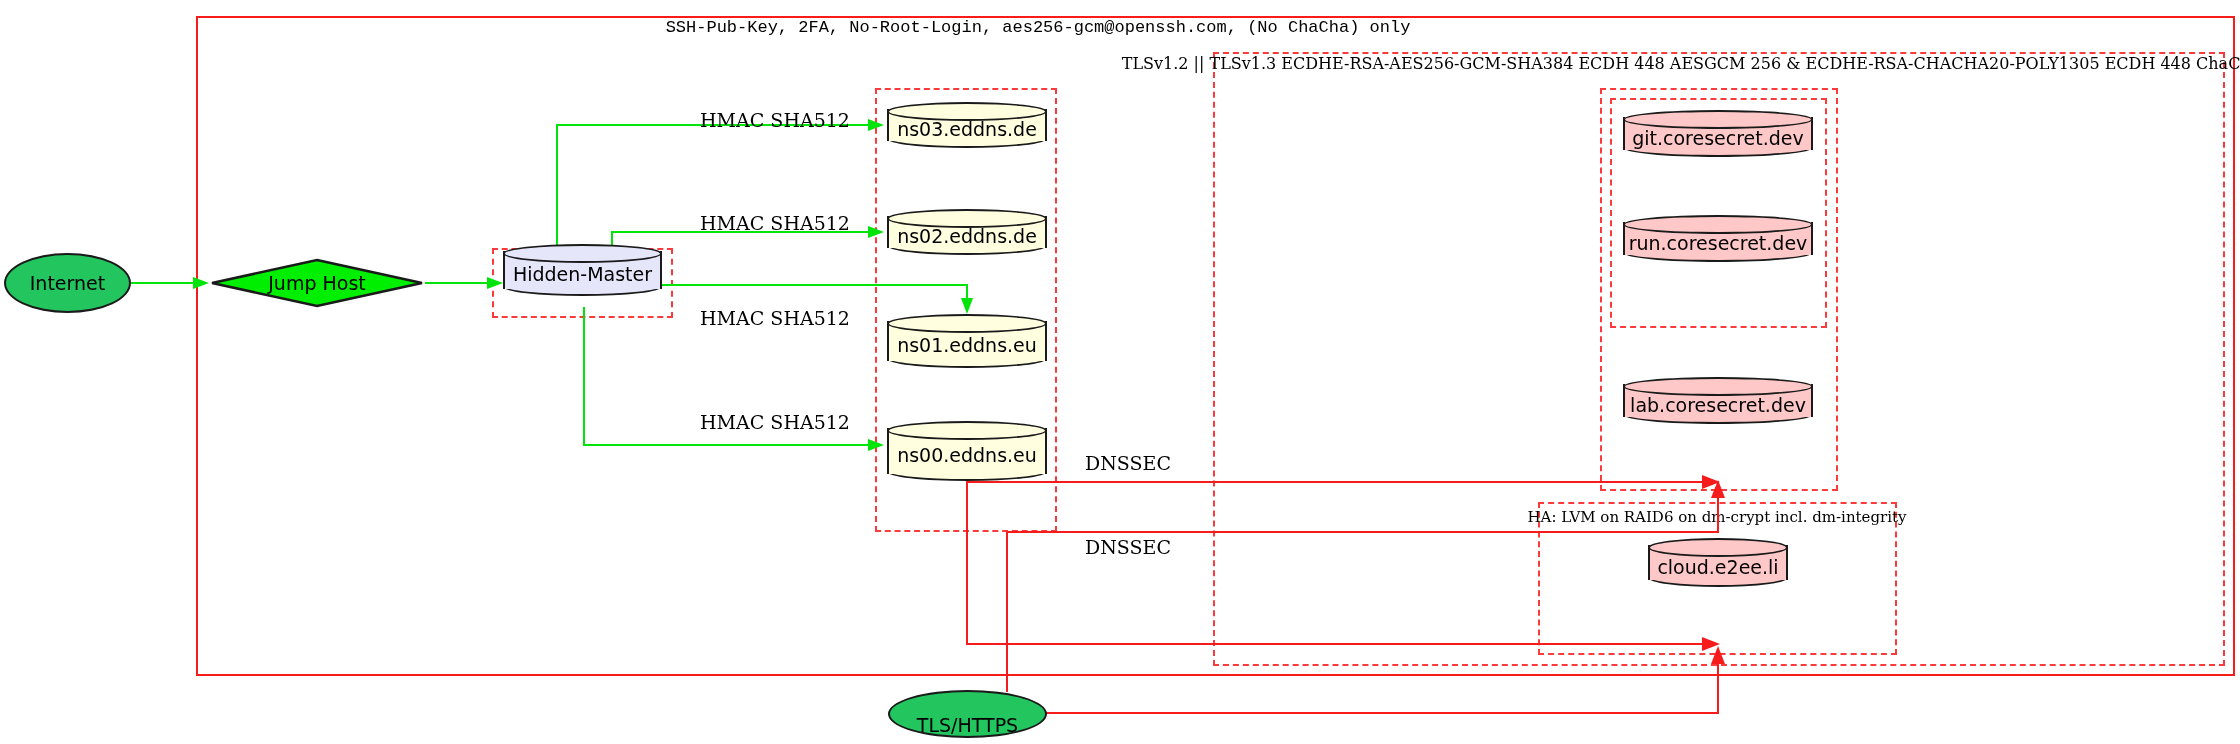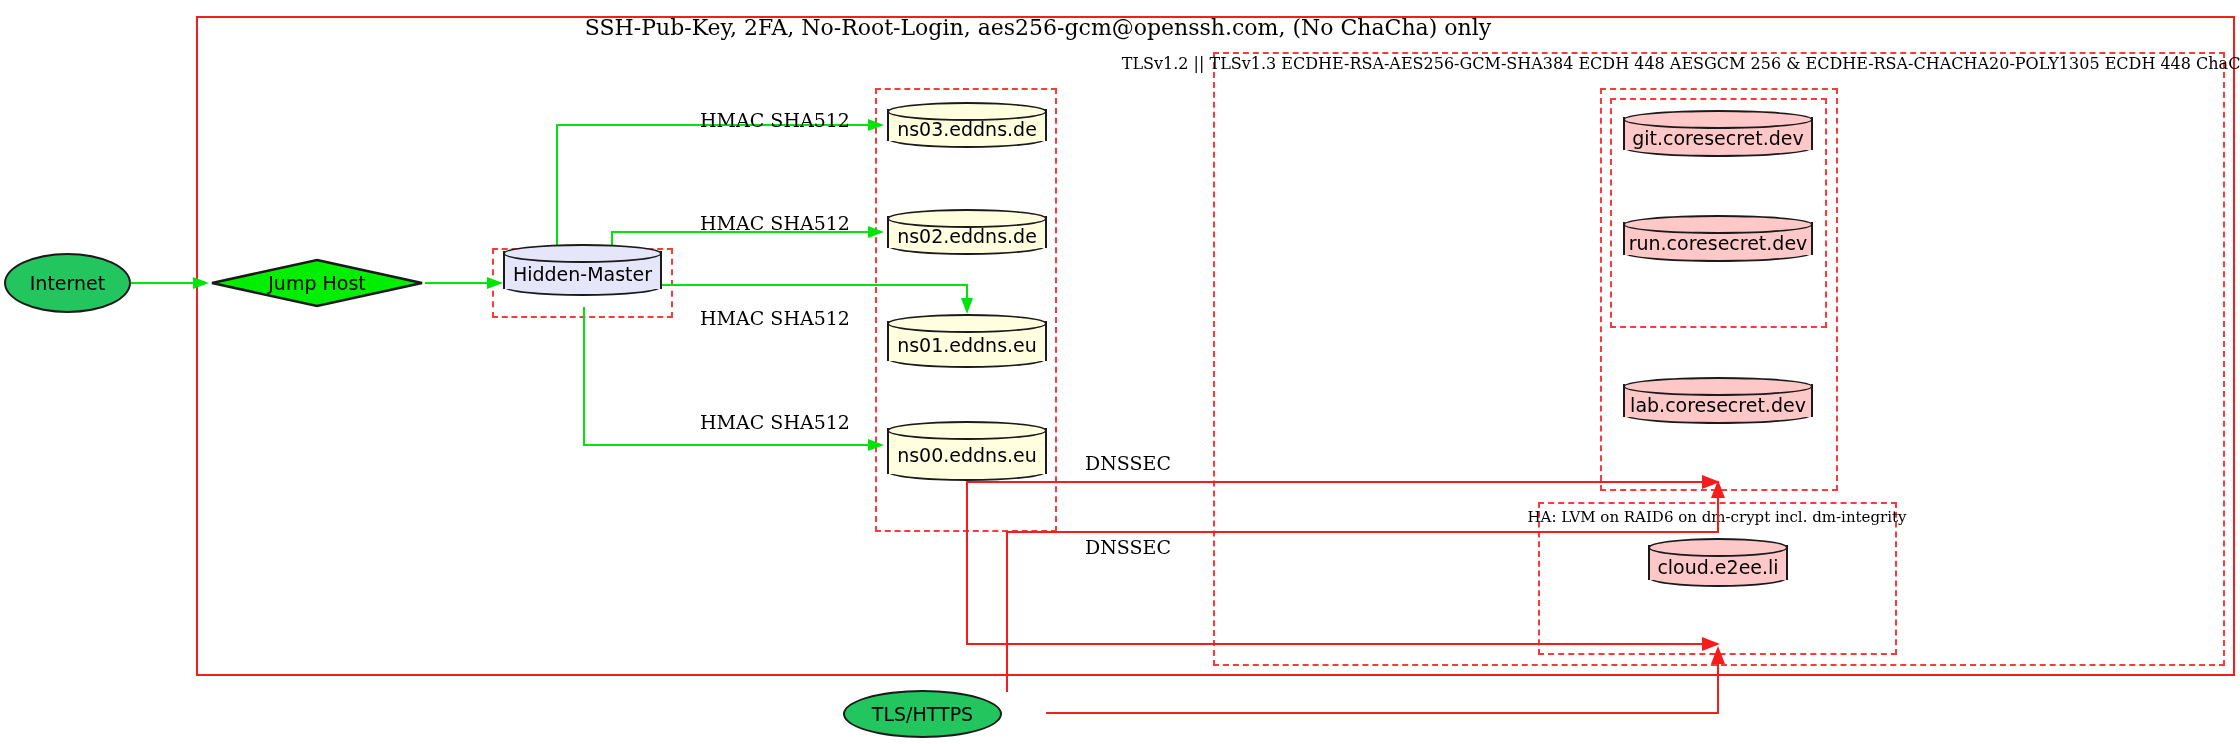--- a/index.html
+++ b/index.html
@@ -11,21 +11,21 @@
   }
   
   .box { position: absolute; }
   .box.solid  { border: 2px solid #f71c1c; }
   .box.dashed { border: 2px dashed #fb3b3b; }
   .clabel {
     position: absolute; transform: translate(-50%, -50%);
     white-space: nowrap; color: #000;
     font-family: "DejaVu Serif", "Liberation Serif", serif;
   }
-  .clabel.ssh { font-size: 22px; }
+  .clabel.ssh { font-size: 17px; font-family: Liberation Mono, monospace; }
   .clabel.tls { font-size: 16px; }
   .clabel.ha  { font-size: 15px; }
   .elabel {
     position: absolute; transform: translate(-50%, -50%);
     white-space: nowrap; color: #000; font-size: 19px;
     font-family: "DejaVu Serif", "Liberation Serif", serif;
   }
   
   .hl, .vl { position: absolute; }
   .hl { height: 2px; }
@@ -172,17 +172,17 @@
   </div>
   <div class="cyl" style="left:1623px;top:377px;width:190px;height:47px;--f:#ffc8c8;">
     <div class="cyl-body"></div>
     <div class="cyl-label">lab.coresecret.dev</div>
   </div>
   <div class="cyl" style="left:1648px;top:538px;width:140px;height:49px;text-decoration:underline;--f:#ffc8c8;">
     <div class="cyl-body"></div>
     <div class="cyl-label">cloud.e2ee.li</div>
   </div>
 
-  <div class="ellipse" style="left:843px;top:690px;width:159px;height:48px;">
+  <div class="ellipse" style="left:888px;top:690px;width:159px;height:48px;align-items:flex-end;">
     <span>TLS/HTTPS</span>
   </div>
 
 </div>
 
 </body></html>

